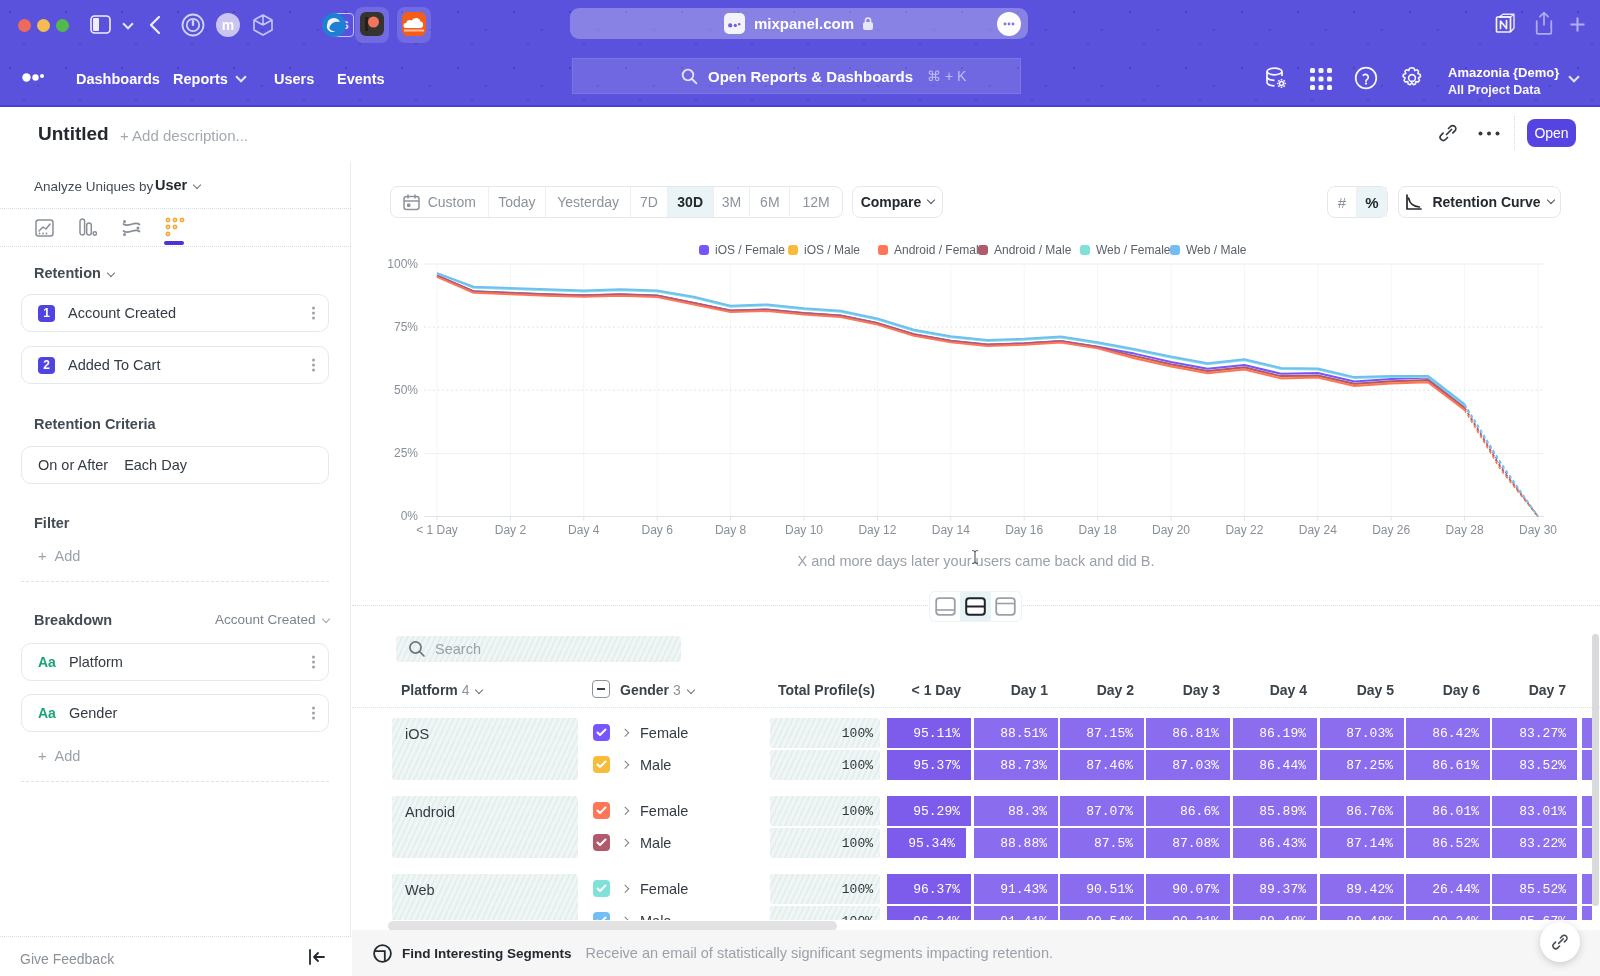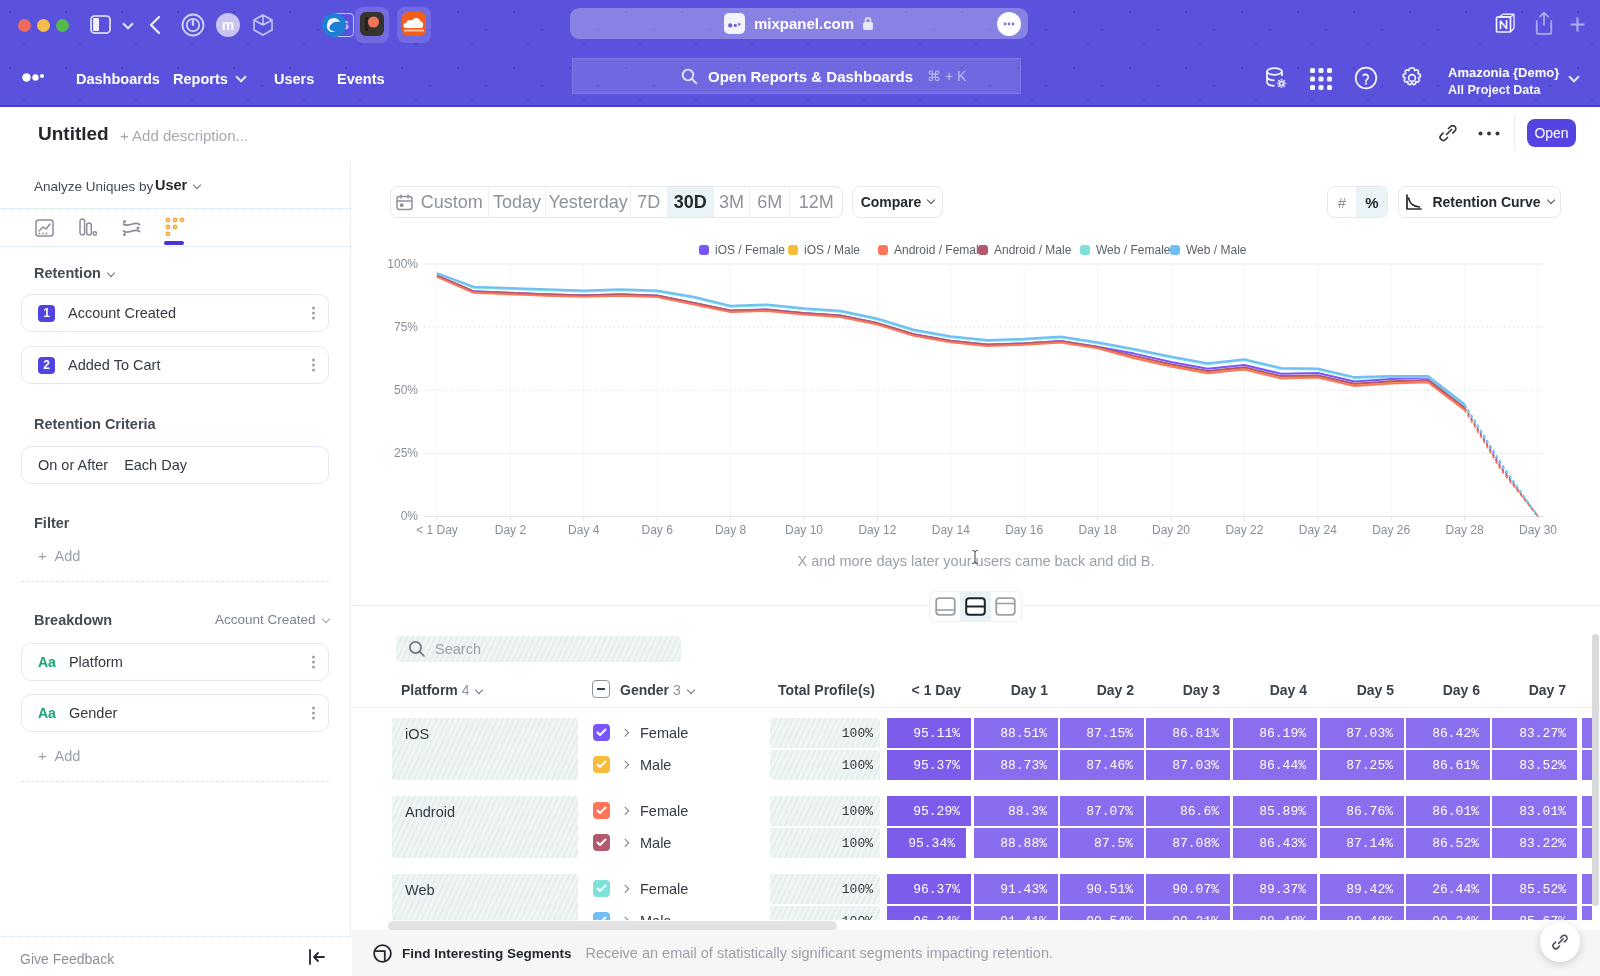--- a/index.html
+++ b/index.html
@@ -24,21 +24,21 @@
 .card { position:absolute; left:21px; width:308px; height:38px; border:1px solid #e3e9f0; border-radius:10px; background:#fff; display:flex; align-items:center; }
 .numbadge { width:17px; height:17px; border-radius:4px; background:#4f44e0; color:#fff; font-size:12px; font-weight:700; display:flex; align-items:center; justify-content:center; margin-left:16px; }
 .card .label { margin-left:13px; font-size:14.5px; color:#343b44; }
 .kebab { position:absolute; right:13px; top:50%; transform:translateY(-50%); width:3px; height:3px; background:#9aa3ad; border-radius:50%; box-shadow:0 -5px 0 #9aa3ad, 0 5px 0 #9aa3ad; }
 .sb-h { position:absolute; left:34px; font-size:14.5px; font-weight:700; color:#434b55; }
 .aa { color:#18a673; font-size:14px; font-weight:700; margin-left:16px; }
 .addbtn { position:absolute; left:38px; color:#9aa3ab; font-size:14.5px; }
 .chev-g { display:inline-block; width:6px; height:6px; border-right:1.6px solid #6b737d; border-bottom:1.6px solid #6b737d; transform:rotate(45deg); margin-left:7px; position:relative; top:-2px; }
 #main { position:absolute; left:352px; top:161px; width:1248px; height:815px; background:#fff; }
 .seg { position:absolute; top:25px; height:32px; border:1px solid #e4e8ee; border-radius:8px; display:flex; align-items:center; background:#fff; }
-.seg .s { height:100%; display:flex; align-items:center; justify-content:center; font-size:18px; color:#8b939c; border-right:1px solid #eceff3; }
+.seg .s { height:100%; display:flex; align-items:center; justify-content:center; font-size:14px; color:#8b939c; border-right:1px solid #eceff3; }
 .seg .s:last-child { border-right:none; }
 .seg .s.sel { background:#eaf3f5; color:#23292f; font-weight:700; border-radius:0; }
 .btn { position:absolute; top:25px; height:32px; border:1px solid #e4e8ee; border-radius:8px; background:#fff; display:flex; align-items:center; justify-content:center; font-size:14px; color:#23292f; font-weight:700; }
 .leg { position:absolute; top:82px; display:flex; align-items:center; font-size:12px; color:#5a626b; }
 .leg .sw { width:10px; height:10px; border-radius:3px; margin-right:6px; }
 .shim { background-color:#f0f6f5; background-image:repeating-linear-gradient(115deg, rgba(196,220,217,.28) 0 2px, transparent 2px 5px); }
 .thead { position:absolute; font-size:14px; font-weight:700; color:#3a424b; }
 .thead .n { color:#8b939c; font-weight:400; }
 .pcell { position:absolute; height:30px; color:#fff; font-family:"Liberation Mono", monospace; font-size:13px; display:flex; align-items:center; justify-content:flex-end; padding-right:11px; }
 .tot { position:absolute; height:30px; font-family:"Liberation Mono", monospace; font-size:13px; color:#2f363d; display:flex; align-items:center; justify-content:flex-end; padding-right:7px; }

